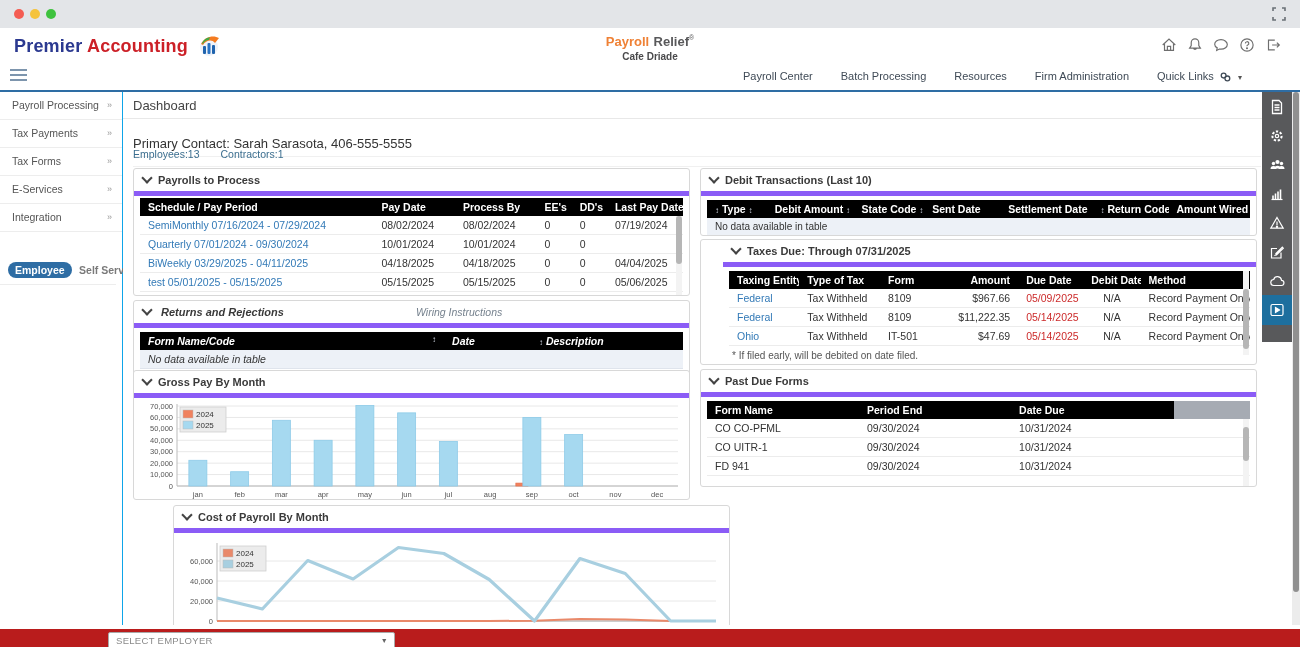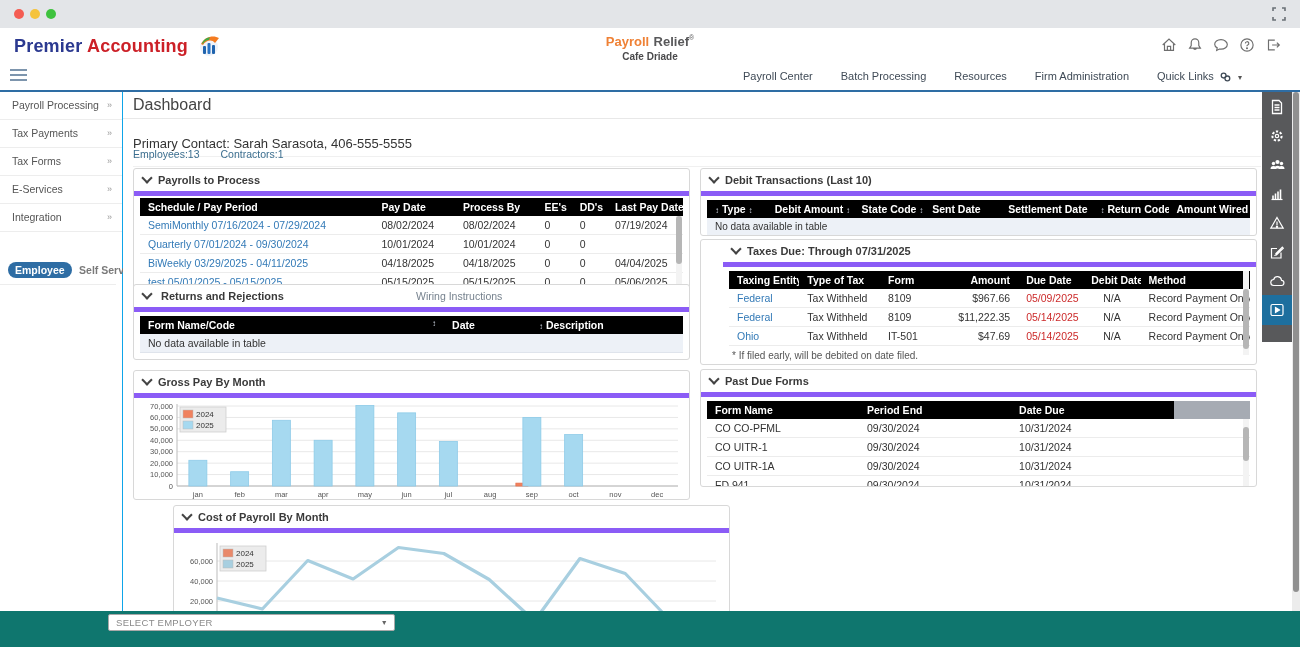--- a/index.html
+++ b/index.html
@@ -36,21 +36,21 @@
   .sb-item{position:relative;height:27px;line-height:27px;padding-left:12px;font-size:10.5px;color:#555;
            border-bottom:1px solid #ededed;cursor:pointer;}
   .sb-item .arr{position:absolute;right:10px;color:#999;font-size:9px;}
   .ess{position:absolute;left:8px;top:168px;white-space:nowrap;cursor:pointer;}
   .ess .badge{background:#2e6da4;color:#fff;font-weight:bold;font-size:10.5px;padding:2px 7px;border-radius:9px;}
   .ess .lbl{color:#7a7a7a;font-weight:bold;font-size:10.5px;margin-left:3px;}
   .ess-rule{position:absolute;left:0;right:6px;top:192px;border-bottom:1px solid #ededed;}
   
   .content{position:absolute;left:123px;top:92px;width:1139px;bottom:22px;background:#fff;overflow:hidden;}
   .pg-title{position:absolute;left:0;top:0;width:100%;height:26px;line-height:26px;border-bottom:1px solid #e8e8e8;}
-  .pg-title span{margin-left:10px;font-size:16px;color:#444;text-align:center;}
+  .pg-title span{margin-left:10px;font-size:13px;color:#444;text-align:center;}
   .pg-contact{position:absolute;left:10px;top:40px;width:99%;height:24px;line-height:24px;font-size:13px;color:#333;border-bottom:1px solid #f0f0f0;}
   .pg-emp{position:absolute;left:10px;top:50px;width:99%;height:24px;line-height:24px;font-size:10.5px;color:#3b6e8f;border-bottom:1px solid #f0f0f0;}
   .pg-emp b{font-weight:normal;margin-right:18px;}
   .panel{position:absolute;background:#fff;border:1px solid #d8d8d8;border-radius:3px;box-sizing:border-box;overflow:hidden;}
   .p-title{height:22px;line-height:22px;border-bottom:5px solid #8b5cf6;font-size:11px;font-weight:bold;color:#3a3a3a;padding-left:9px;position:relative;}
   .chev{display:inline-block;width:6px;height:6px;border-right:2px solid #444;border-bottom:2px solid #444;
         transform:rotate(45deg);margin-right:7px;vertical-align:2px;cursor:pointer;}
   .wiring{position:absolute;left:282px;top:0;font-weight:normal;color:#76828e;font-size:10.5px;cursor:pointer;}
   table{border-collapse:collapse;width:100%;table-layout:fixed;font-size:10.5px;}
   th{background:#000000;color:#fff;font-weight:bold;text-align:left;padding:3px 8px;font-size:10.5px;
@@ -66,21 +66,21 @@
   .tbl-scroll{position:absolute;right:1px;width:6px;background:#f3f3f3;}
   .tbl-scroll .thumb{position:absolute;left:0;width:6px;background:#b6b6b6;border-radius:3px;}
   .clipbody{overflow:hidden;}
   
   .side-toolbar{position:absolute;right:8px;top:92px;width:30px;height:250px;background:#58595b;}
   .tool{height:29px;display:flex;align-items:center;justify-content:center;cursor:pointer;}
   .tool.active{background:#1d6f9e;height:30px;}
   .page-scroll{position:absolute;right:0;top:92px;width:8px;bottom:22px;background:#ececec;}
   .page-scroll .thumb{position:absolute;top:0;left:1px;width:6px;height:500px;background:#909090;border-radius:3px;}
   
-  .bottombar{position:absolute;left:0;right:0;bottom:0;height:36px;background:#0f766e;z-index:40;}
+  .bottombar{position:absolute;left:0;right:0;bottom:0;height:18px;background:#b91c1c;z-index:40;}
   .sel-emp{position:absolute;left:108px;top:3px;width:278px;height:15px;background:#fff;border:1px solid #a9a9a9;
            border-radius:2px;font-size:9.5px;color:#8a8a8a;line-height:15px;padding-left:7px;letter-spacing:.3px;cursor:pointer;}
   .sel-emp .car{position:absolute;right:6px;top:0;color:#666;font-size:7px;}
   svg{overflow:visible;}
 </style>
 </head>
 <body>
 
 <div class="stage">
 
@@ -268,21 +268,21 @@
               <td>05/16/2025</td>
             </tr>
           </tbody>
         </table>
         <div class="tbl-scroll" style="top:18px;height:80px;">
             <div class="thumb" style="top:0;height:48px;"></div>
           </div>
       </div>
     </div>
 
-    <div class="panel" style="left:10px;top:192px;width:557px;height:76px;">
+    <div class="panel" style="left:10px;top:208px;width:557px;height:76px;font-style:italic;">
       <div class="p-title">
         <span class="chev"></span>
         <span>Returns and Rejections</span>
         <span class="wiring">Wiring Instructions</span>
       </div>
       <div style="margin:4px 6px 0 6px;">
         <table>
           <colgroup>
               <col style="width:56%">
               <col style="width:16%">
@@ -507,26 +507,20 @@
                 <td>10/31/2024</td>
                 <td></td>
               </tr>
             <tr>
                 <td>CO UITR-1</td>
                 <td>09/30/2024</td>
                 <td>10/31/2024</td>
                 <td></td>
               </tr>
             <tr>
-                <td>CO UITR-1A</td>
-                <td>09/30/2024</td>
-                <td>10/31/2024</td>
-                <td></td>
-              </tr>
-            <tr>
                 <td>FD 941</td>
                 <td>09/30/2024</td>
                 <td>10/31/2024</td>
                 <td></td>
               </tr>
           </tbody>
         </table>
         <div class="tbl-scroll" style="top:18px;height:72px;">
             <div class="thumb" style="top:8px;height:34px;"></div>
           </div>

